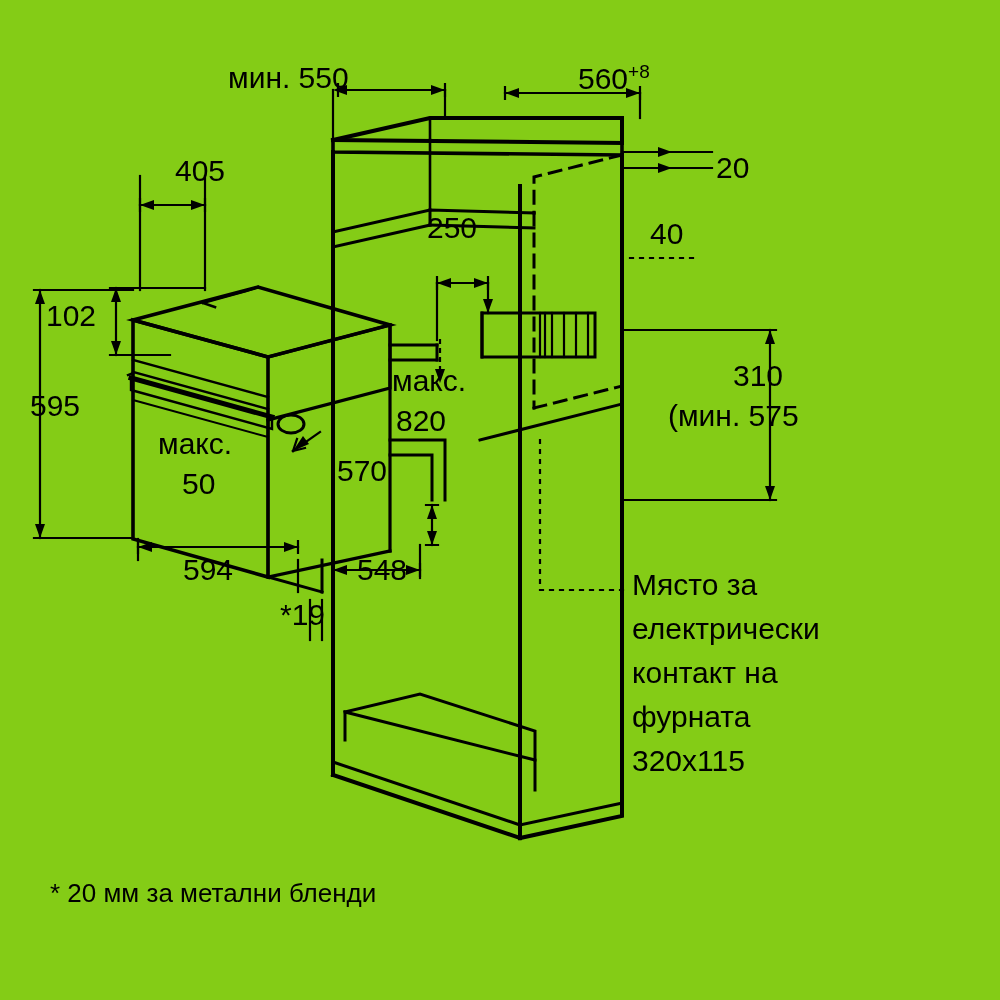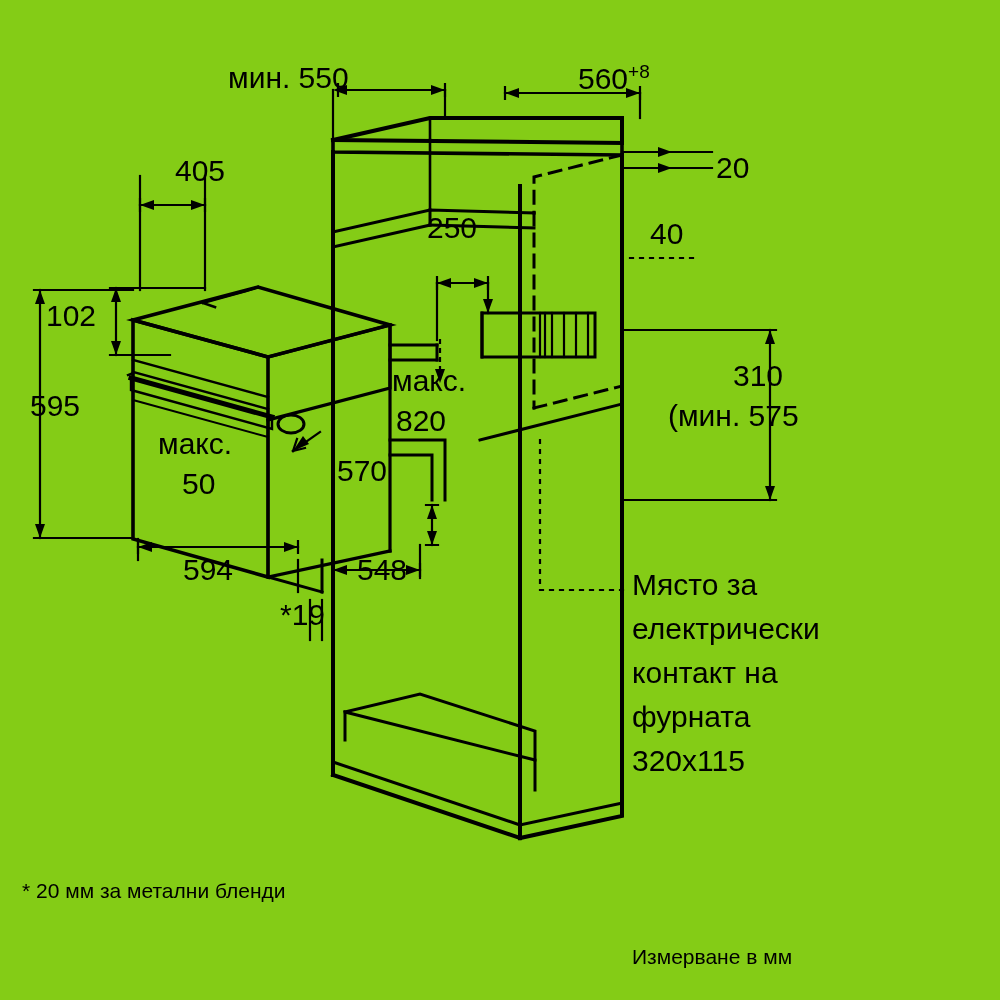--- a/index.html
+++ b/index.html
@@ -28,21 +28,22 @@
     font-family: "Liberation Sans", sans-serif;
     color: #000;
     white-space: pre;
     line-height: 1.05;
     font-weight: 400;
   }
   .big {
     font-size: 30px;
   }
   .note {
-    font-size: 21px;
+    font-size: 26px;
+    margin-left: 28px;
   }
   .sup {
     font-size: 19px;
     vertical-align: super;
   }
   .multiline {
     line-height: 1.12;
   }
 </style>
 </head>
@@ -261,15 +262,14 @@
   <div class="lbl big" style="left:668px; top:400px;">(мин. 575</div>
 
   <div class="lbl big multiline" style="left:632px; top:568px;">Място за</div>
   <div class="lbl big multiline" style="left:632px; top:612px;">електрически</div>
   <div class="lbl big multiline" style="left:632px; top:656px;">контакт на</div>
   <div class="lbl big multiline" style="left:632px; top:700px;">фурната</div>
   <div class="lbl big multiline" style="left:632px; top:744px;">320x115</div>
 
   <div class="lbl note" style="left:22px; top:880px;">* 20 мм за метални бленди</div>
 
-  <div class="lbl note" style="left:632px; top:946px;">Измерване в мм</div>
 
 </div>
 
 </body></html>

